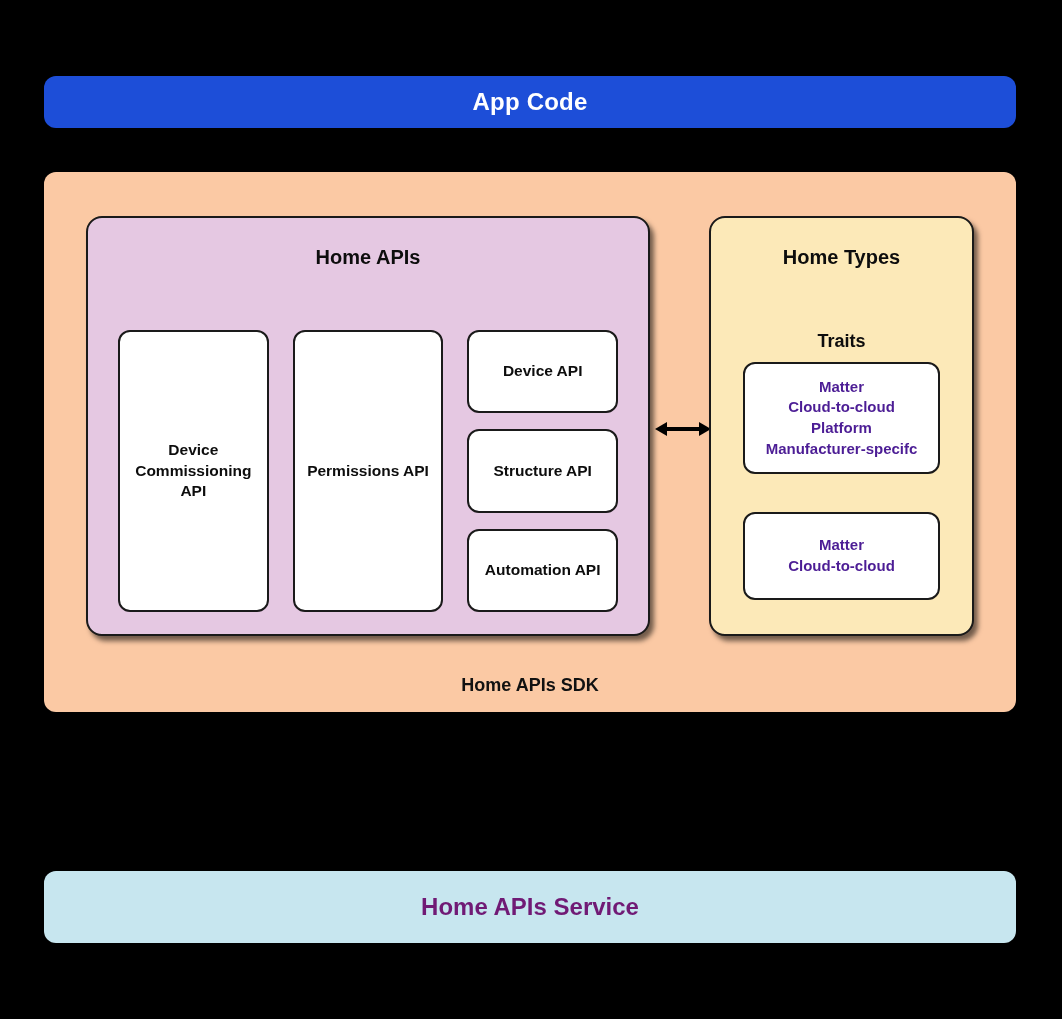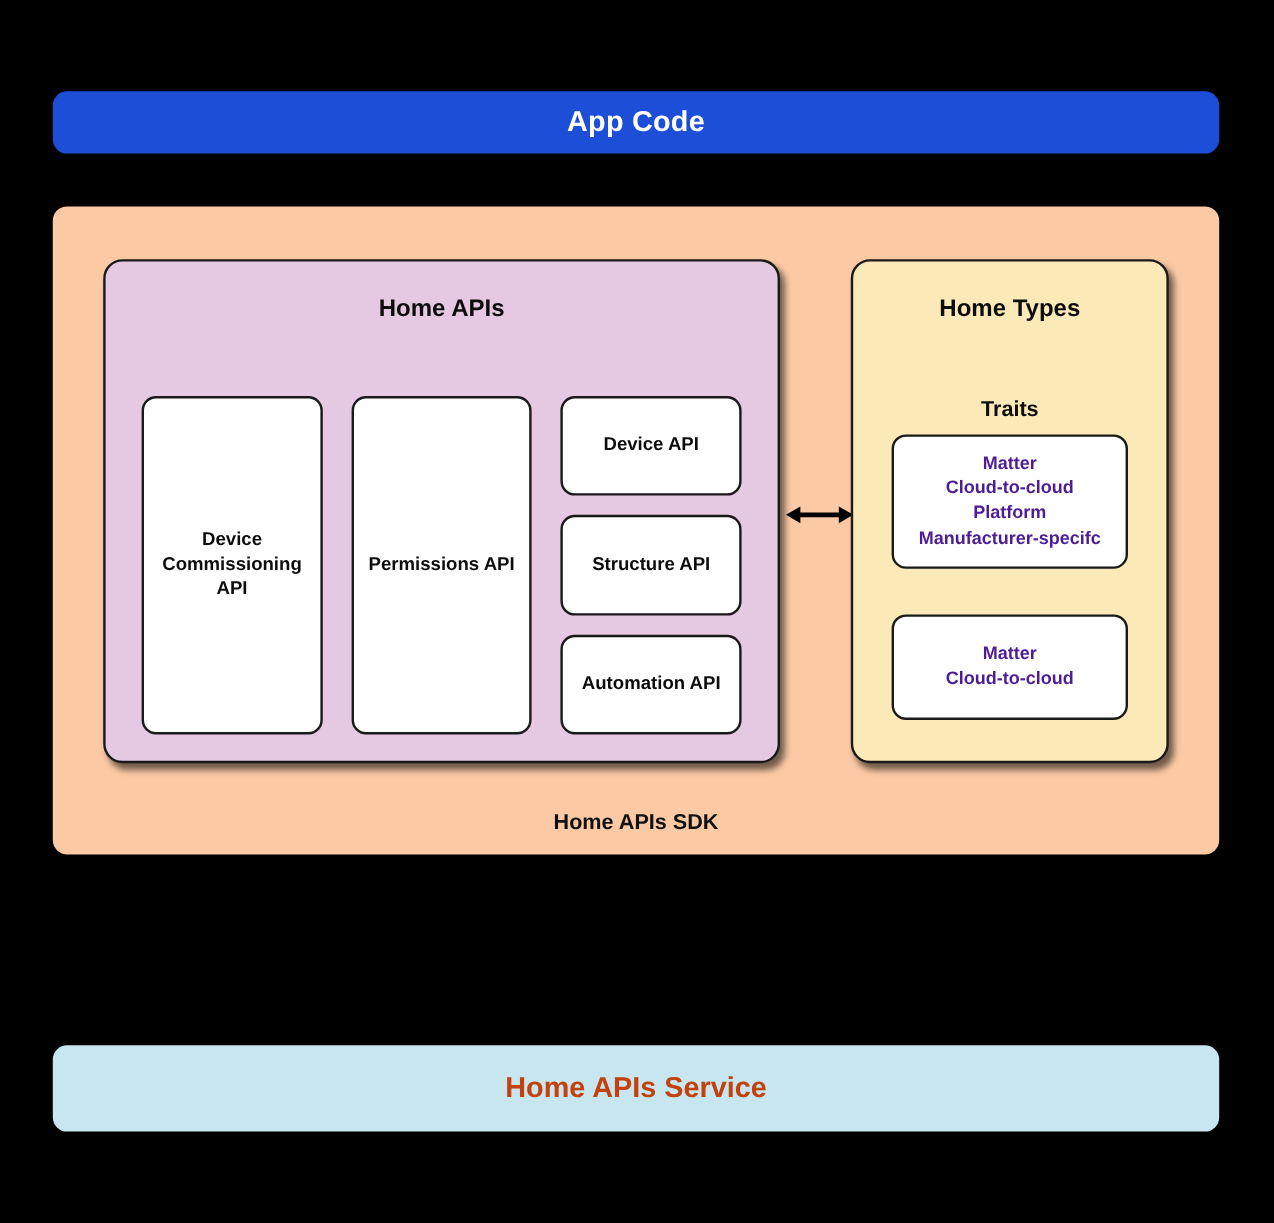--- a/index.html
+++ b/index.html
@@ -169,21 +169,21 @@
     top: 871px;
     width: 972px;
     height: 72px;
     background: #C7E6EF;
     border-radius: 12px;
     display: flex;
     align-items: center;
     justify-content: center;
   }
   .service-label {
-    color: #c2410c;
+    color: #701a75;
     font-size: 24px;
     font-weight: bold;
   }
 </style>
 </head>
 <body>
 
 <div class="app-code-bar">
   <div class="app-code-label">App Code</div>
 </div>

